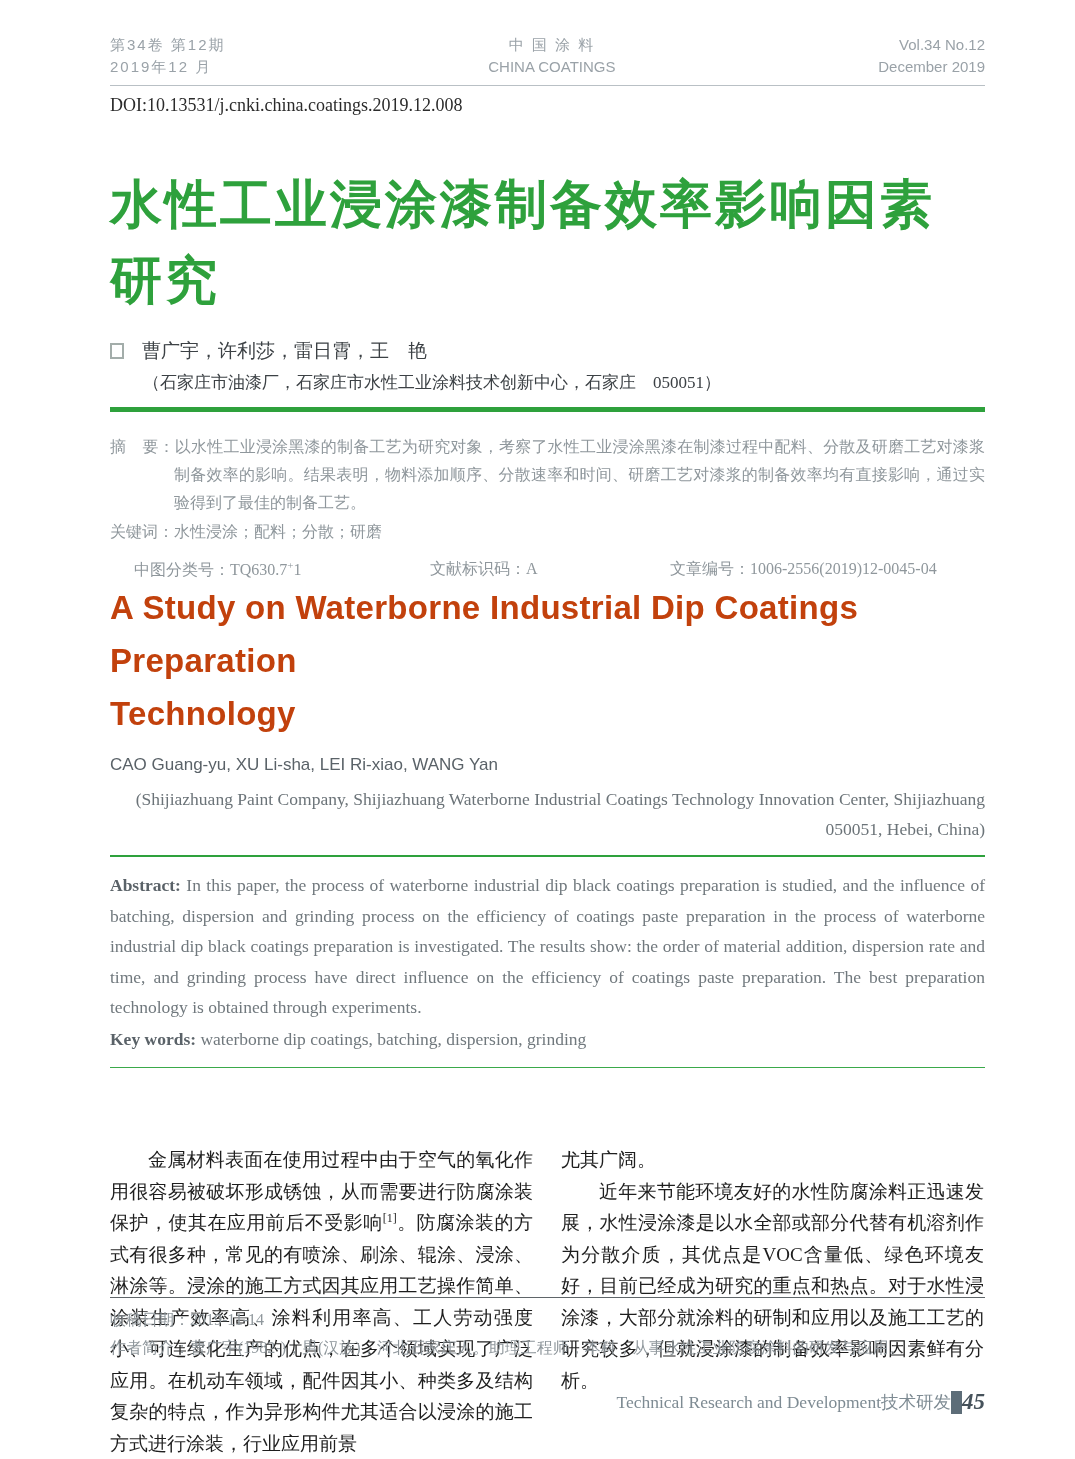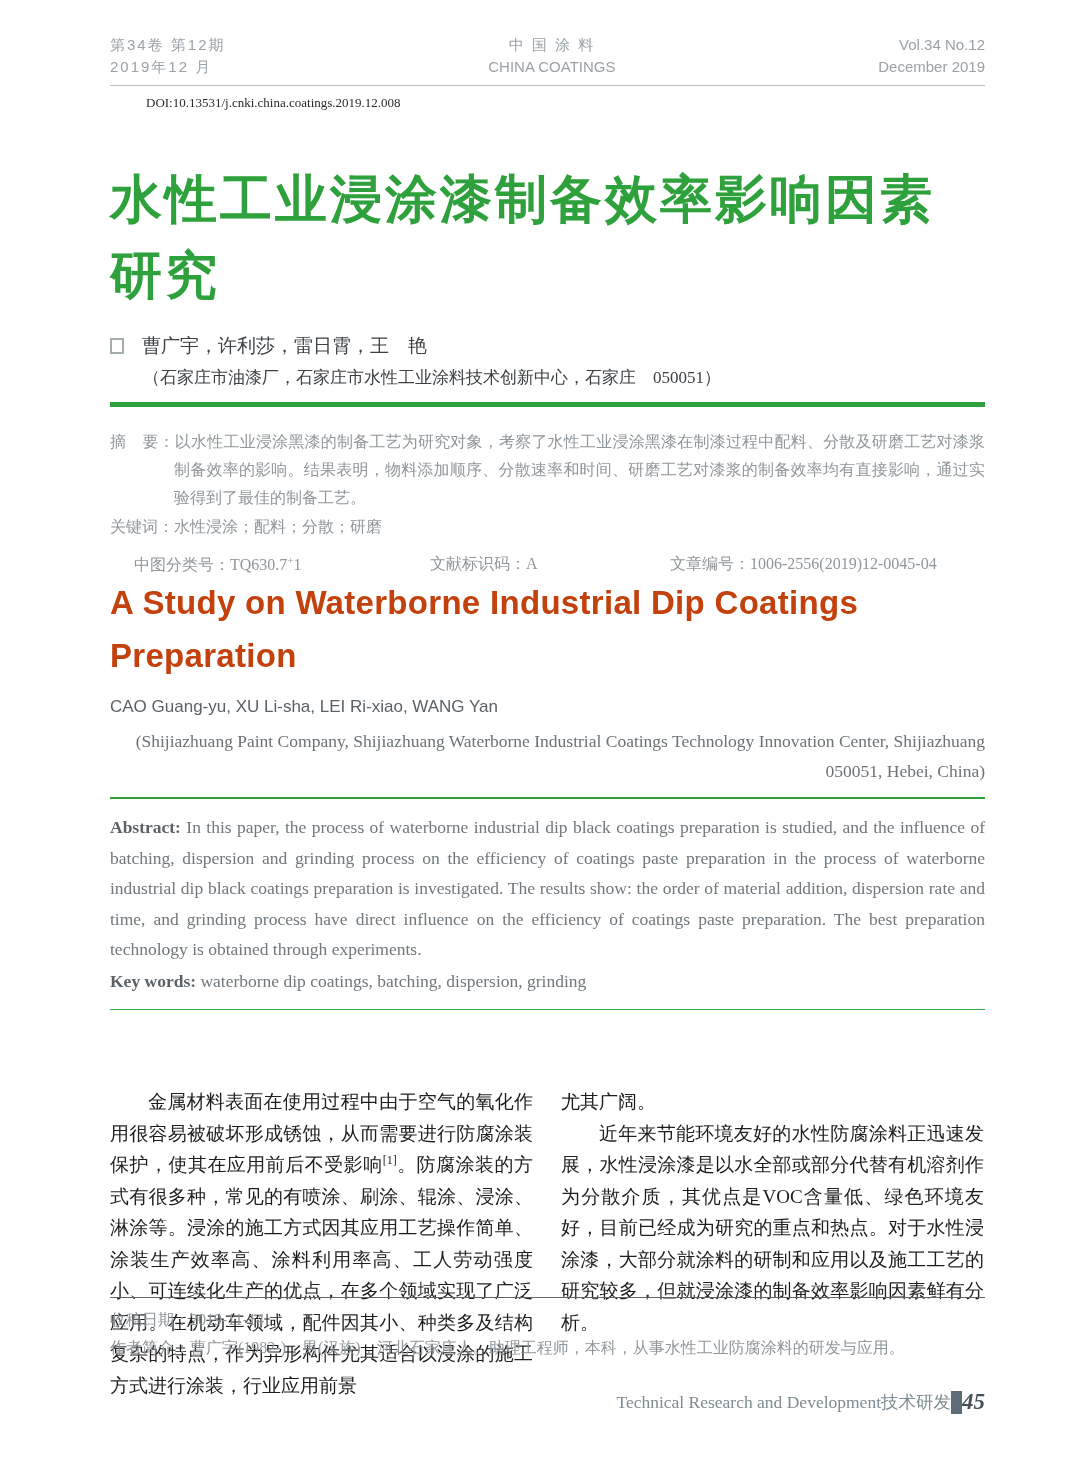--- a/index.html
+++ b/index.html
@@ -16,21 +16,21 @@
   
   .jheader {
     display: flex; justify-content: space-between; align-items: flex-start;
     border-bottom: 1px solid #b9c0c5; padding-bottom: 7px;
     font-family: "Liberation Sans", "DejaVu Sans", sans-serif;
     font-size: 15px; line-height: 22px; color: #9aa2a8;
   }
   .jheader .col-c { text-align: center; }
   .jheader .col-r { text-align: right; }
   .jheader .zh { letter-spacing: 2px; }
-  .doi { margin-top: 9px; font-size: 13px; color: #2b2b2b; margin-left: 36px; }
+  .doi { margin-top: 9px; font-size: 18px; color: #2b2b2b; }
 
   
   .title-zh {
     margin-top: 50px;
     font-family: "Liberation Sans", "DejaVu Sans", sans-serif;
     font-weight: 800; font-size: 52px; line-height: 76px;
     color: #2ea13c; letter-spacing: 3px;
   }
   .authors-row {
     margin-top: 20px; display: flex; align-items: center; gap: 18px;
@@ -150,20 +150,21 @@
     <span>关键词：</span><span>水性浸涂；配料；分散；研磨</span>
   </div>
   <div class="clc-row">
     <span class="seg1"><span>中图分类号：</span><span>TQ630.7</span><sup>+</sup><span>1</span></span>
     <span class="seg2"><span>文献标识码：</span><span>A</span></span>
     <span class="seg3"><span>文章编号：</span><span>1006-2556(2019)12-0045-04</span></span>
   </div>
 
   <div class="title-en">
     <div>A Study on Waterborne Industrial Dip Coatings Preparation</div>
+    <div>Technology</div>
   </div>
   <div class="authors-en">CAO Guang-yu, XU Li-sha, LEI Ri-xiao, WANG Yan</div>
   <div class="affil-en">(Shijiazhuang Paint Company, Shijiazhuang Waterborne Industrial Coatings Technology Innovation Center, Shijiazhuang 050051, Hebei, China)</div>
 
   <div class="rule-green-thin"></div>
 
   <div class="abs-en">
     <span class="blabel">Abstract:</span><span> In this paper, the process of waterborne industrial dip black coatings preparation is studied, and the influence of batching, dispersion and grinding process on the efficiency of coatings paste preparation in the process of waterborne industrial dip black coatings preparation is investigated. The results show: the order of material addition, dispersion rate and time, and grinding process have direct influence on the efficiency of coatings paste preparation. The best preparation technology is obtained through experiments.</span>
   </div>
   <div class="kw-en">

